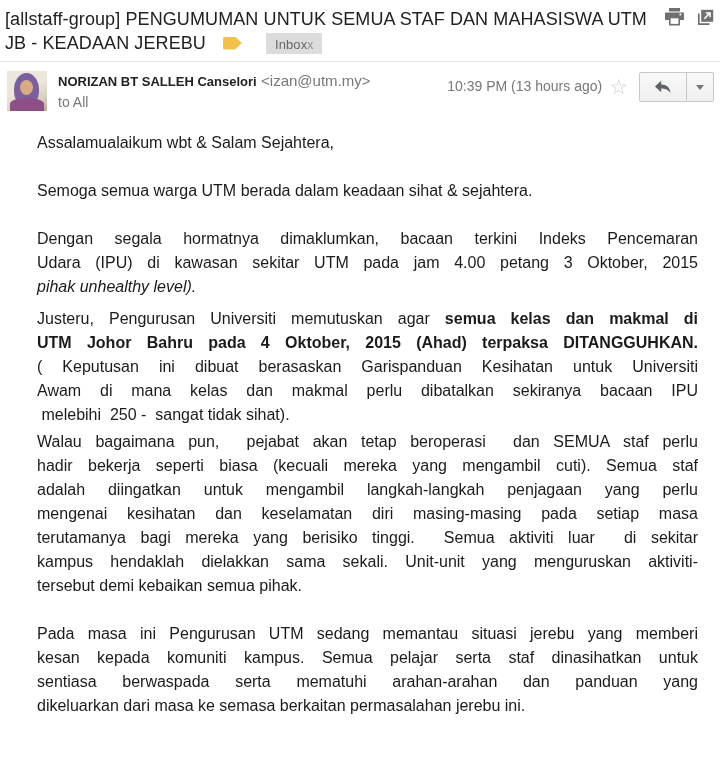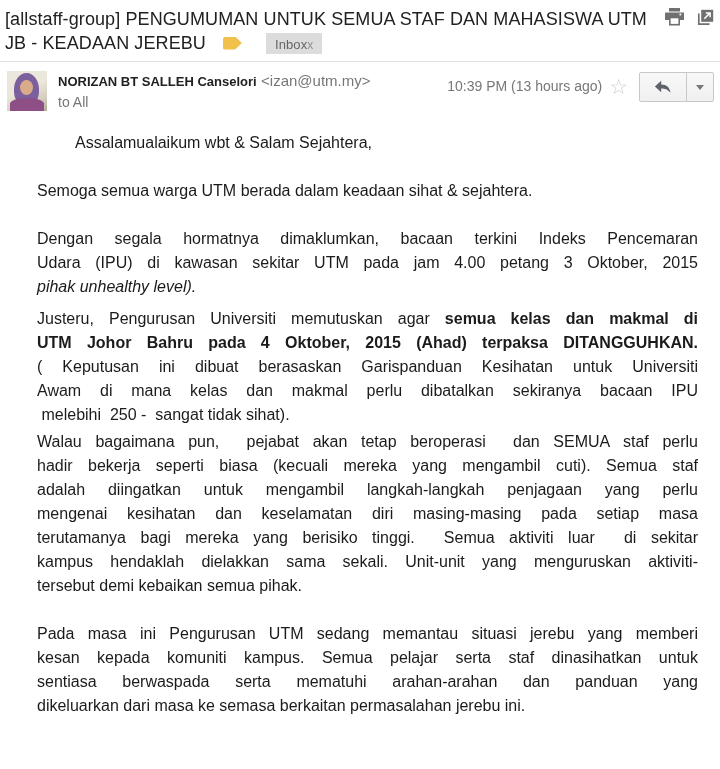--- a/index.html
+++ b/index.html
@@ -60,21 +60,21 @@
   .btn-reply { width: 48px; border-radius: 2px 0 0 2px; }
   .btn-dd { width: 28px; margin-left: -1px; border-radius: 0 2px 2px 0; }
   .dd-triangle { width: 0; height: 0; border-left: 4px solid transparent;
     border-right: 4px solid transparent; border-top: 5px solid #777; }
   
   .email-body { padding: 15px 22px 0 37px; font-size: 16px; line-height: 24px; color: #1b1b1b; }
   .para { }
   .gap-normal { margin-top: 24px; }
   .gap-small  { margin-top: 8px; }
   .gap-medium { margin-top: 3px; }
-  .gap-none   { margin-top: 0; margin-left: 38px; }
+  .gap-none   { margin-top: 0; }
   .line { text-align: justify; text-align-last: justify; }
   .line.last { text-align-last: left; }
   .b { font-weight: bold; }
   .i { font-style: italic; }
 </style>
 </head>
 <body>
 
 <div class="subject-area">
   <h1 class="subject"><span>[allstaff-group] PENGUMUMAN UNTUK SEMUA STAF DAN MAHASISWA UTM</span><br>

